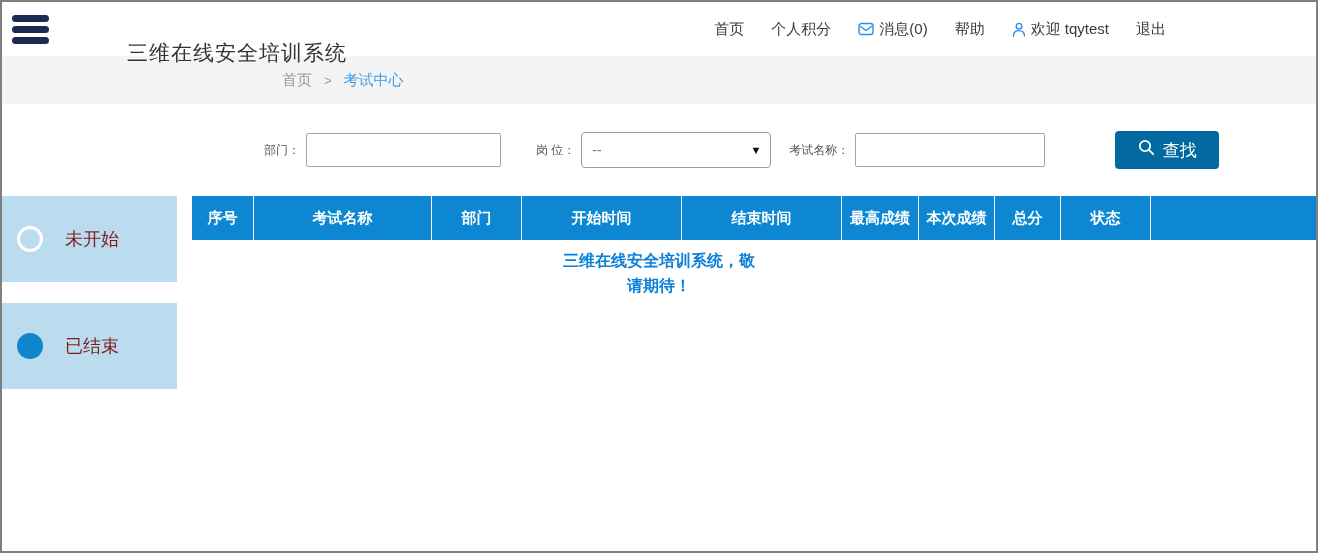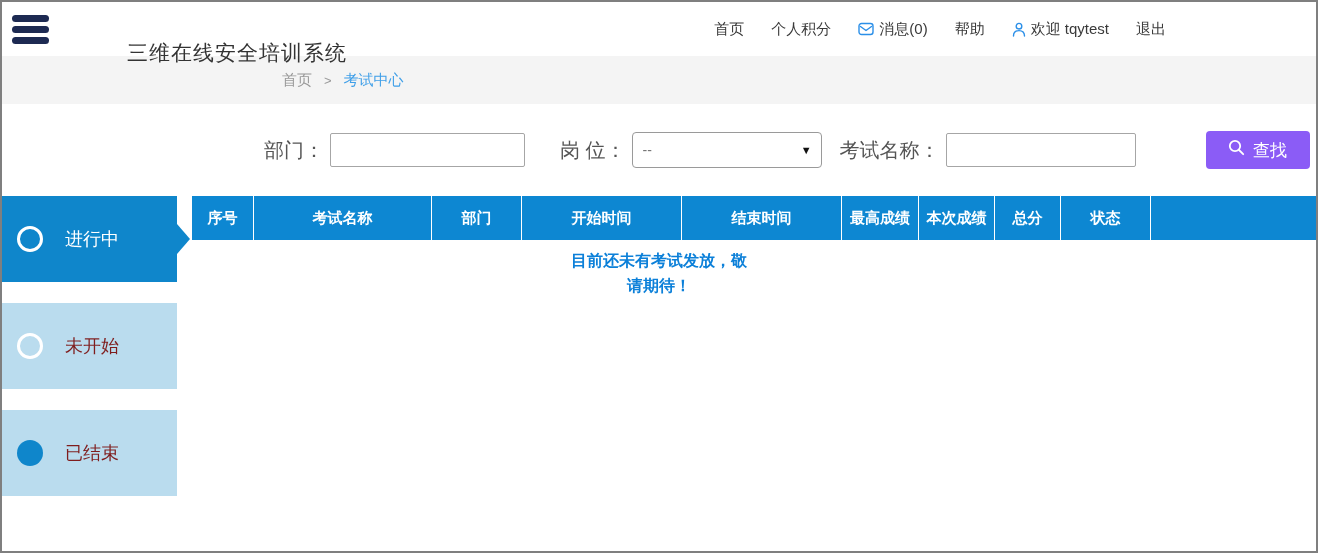--- a/index.html
+++ b/index.html
@@ -21,27 +21,27 @@
   .topnav svg { display:block; }
 
   
   .crumbbar { height:48px; background:#f4f4f4; display:flex; align-items:center; padding-left:280px; font-size:15px; }
   .crumb-home { color:#999; cursor:pointer; }
   .crumb-sep { color:#999; margin:0 12px; font-size:13px; }
   .crumb-cur { color:#3f9fe8; cursor:pointer; }
 
   
   .searchrow { height:92px; background:#fff; display:flex; align-items:center; padding-left:262px; }
-  .f-label { font-size:20px; color:#555; margin-right:6px; white-space:nowrap; }
+  .f-label { font-size:12px; color:#555; margin-right:6px; white-space:nowrap; }
   .txt-input { width:195px; height:34px; border:1px solid #a6a6a6; border-radius:2px; font-size:14px; padding:0 8px; outline:none; background:#fff; }
   .sel-wrap { position:relative; width:190px; height:36px; border:1px solid #9a9a9a; border-radius:4px; background:#fff; display:flex; align-items:center; padding:0 10px; font-size:14px; color:#777; cursor:pointer; }
   .sel-caret { position:absolute; right:9px; top:50%; transform:translateY(-50%); font-size:11px; color:#111; }
   .g-post { margin-left:35px; }
   .g-exam { margin-left:18px; }
-  .search-btn { margin-left:70px; width:104px; height:38px; border:none; border-radius:4px; background:#8b5cf6; color:#fff; font-size:17px; display:flex; align-items:center; justify-content:center; gap:8px; cursor:pointer; font-family:inherit; }
+  .search-btn { margin-left:70px; width:104px; height:38px; border:none; border-radius:4px; background:#0369a1; color:#fff; font-size:17px; display:flex; align-items:center; justify-content:center; gap:8px; cursor:pointer; font-family:inherit; }
 
   
   .main { position:relative; height:353px; display:flex; }
   .sidebar { width:175px; flex:0 0 175px; }
   .side-item { height:86px; margin-bottom:21px; background:#badcee; display:flex; align-items:center; cursor:pointer; position:relative; font-size:18px; color:#7f1d1d; }
   .side-item .ico { margin-left:15px; margin-right:22px; width:26px; height:26px; border-radius:50%; flex:0 0 26px; }
   .ring { border:3px solid #ffffff; background:transparent; }
   .dot  { background:#0f86cb; }
   .side-item.active { background:#0f86cb; color:#ffffff; }
   .side-item.active::after {
@@ -125,24 +125,20 @@
           <circle cx="7" cy="7" r="5.2" fill="none" stroke="#ffffff" stroke-width="1.8"></circle>
           <line x1="11" y1="11" x2="15.2" y2="15.2" stroke="#ffffff" stroke-width="1.8" stroke-linecap="round"></line>
         </svg>
     </span>
     <span>查找</span>
   </button>
 </div>
 
 <div class="main">
   <div class="sidebar">
-    <div class="side-item active">
-      <span class="ico ring"></span>
-      <span>进行中</span>
-    </div>
     <div class="side-item">
       <span class="ico ring"></span>
       <span>未开始</span>
     </div>
     <div class="side-item">
       <span class="ico dot"></span>
       <span>已结束</span>
     </div>
   </div>
 
@@ -155,16 +151,16 @@
       <div class="th" style="width:160px">结束时间</div>
       <div class="th" style="width:77px">最高成绩</div>
       <div class="th" style="width:76px">本次成绩</div>
       <div class="th" style="width:66px">总分</div>
       <div class="th" style="width:90px">状态</div>
       <div class="th"></div>
     </div>
   </div>
 
   <div class="empty-msg">
-    <div>目前还未有考试发放，敬</div>
+    <div>三维在线安全培训系统，敬</div>
     <div>请期待！</div>
   </div>
 </div>
 
 </body></html>

